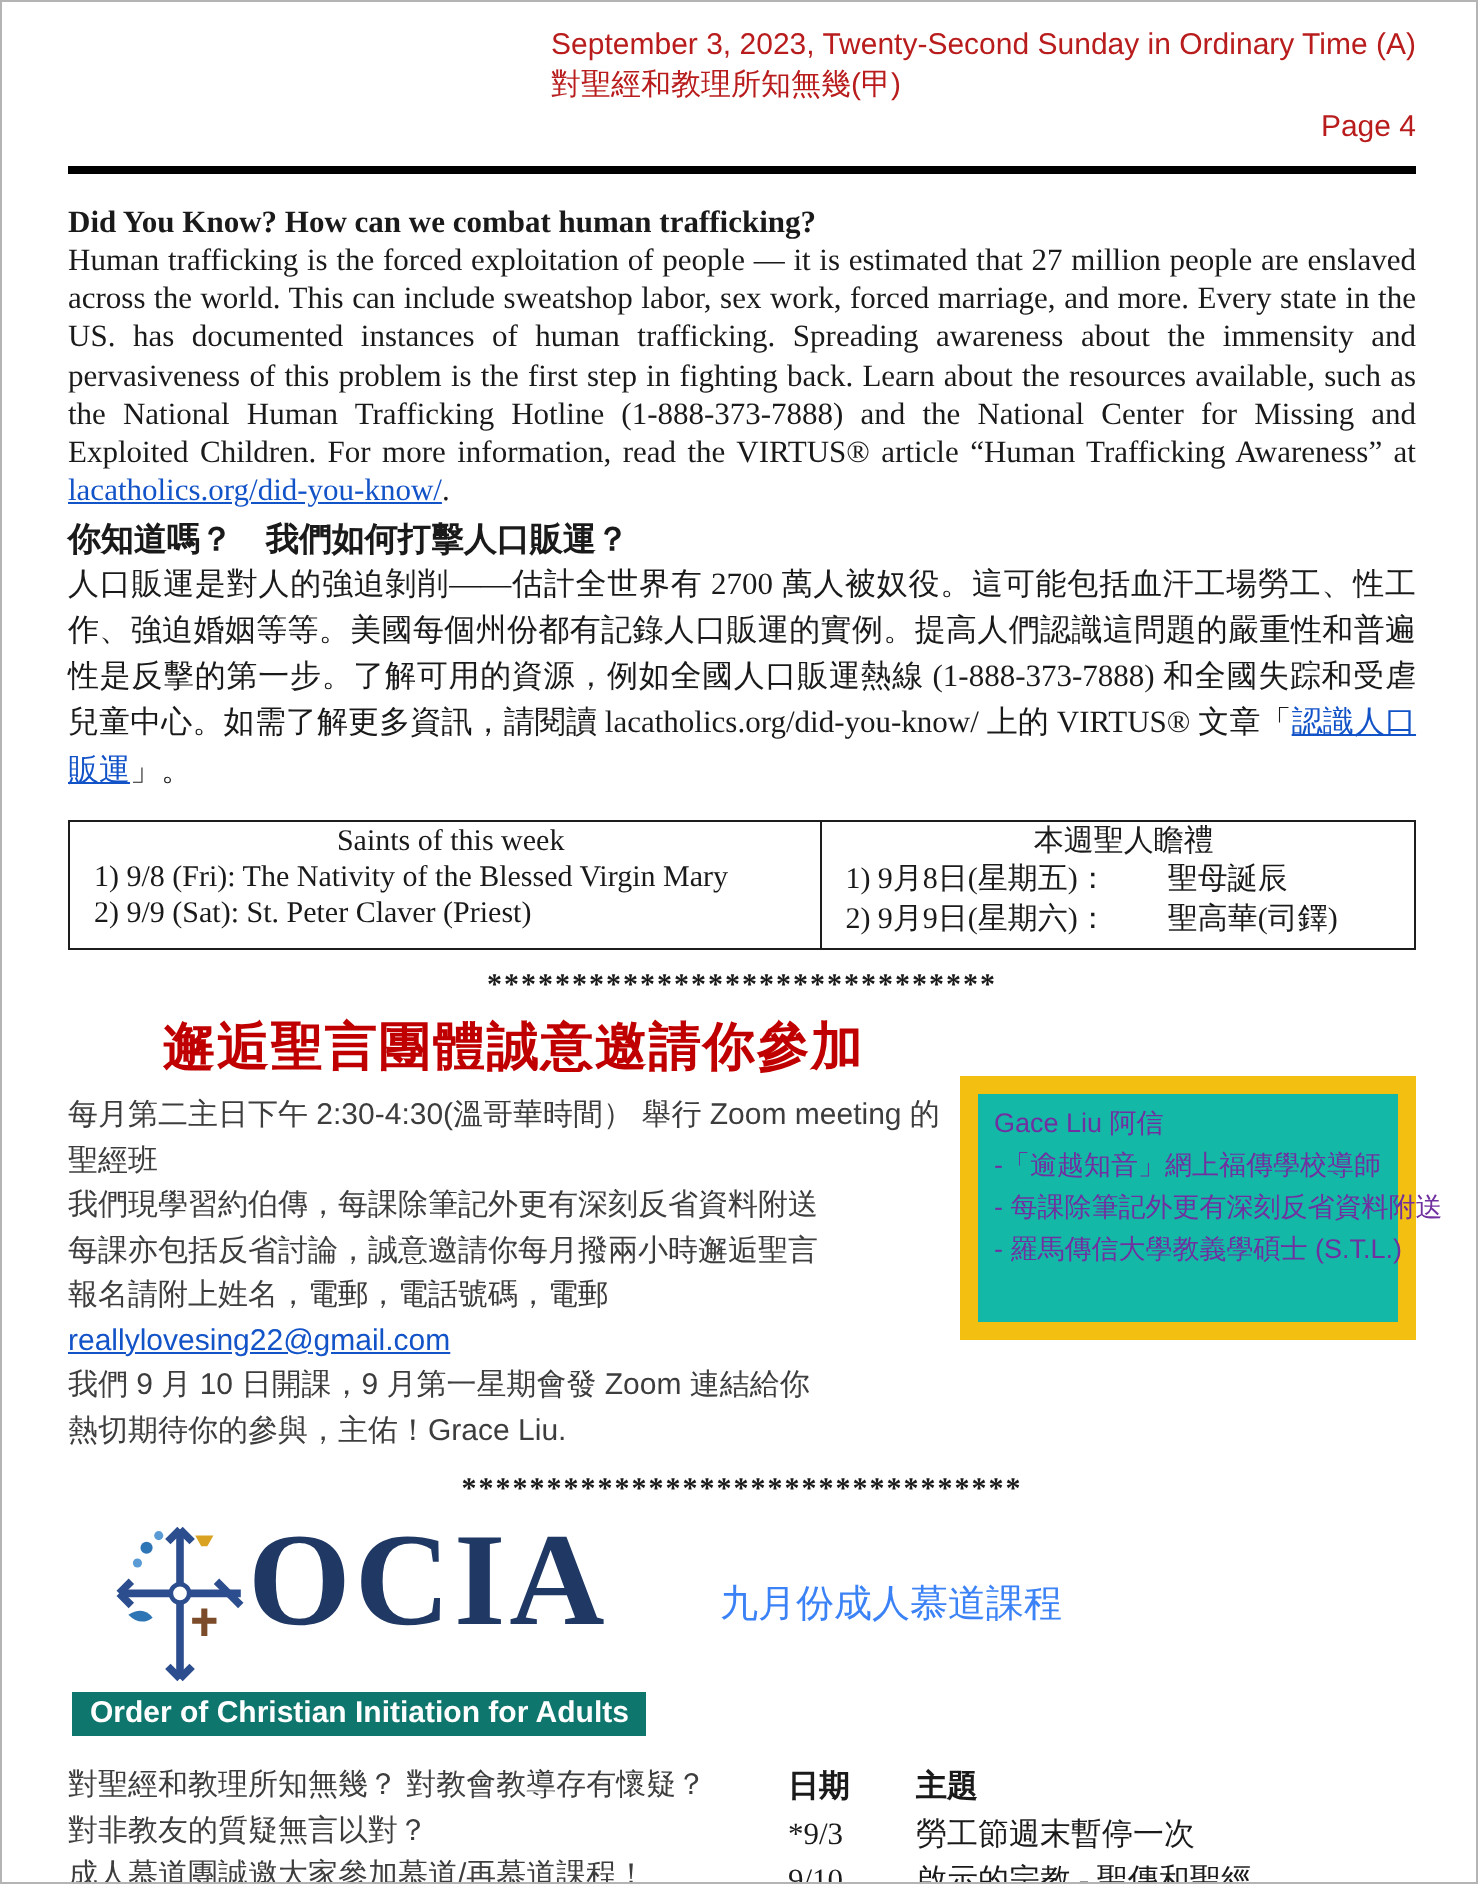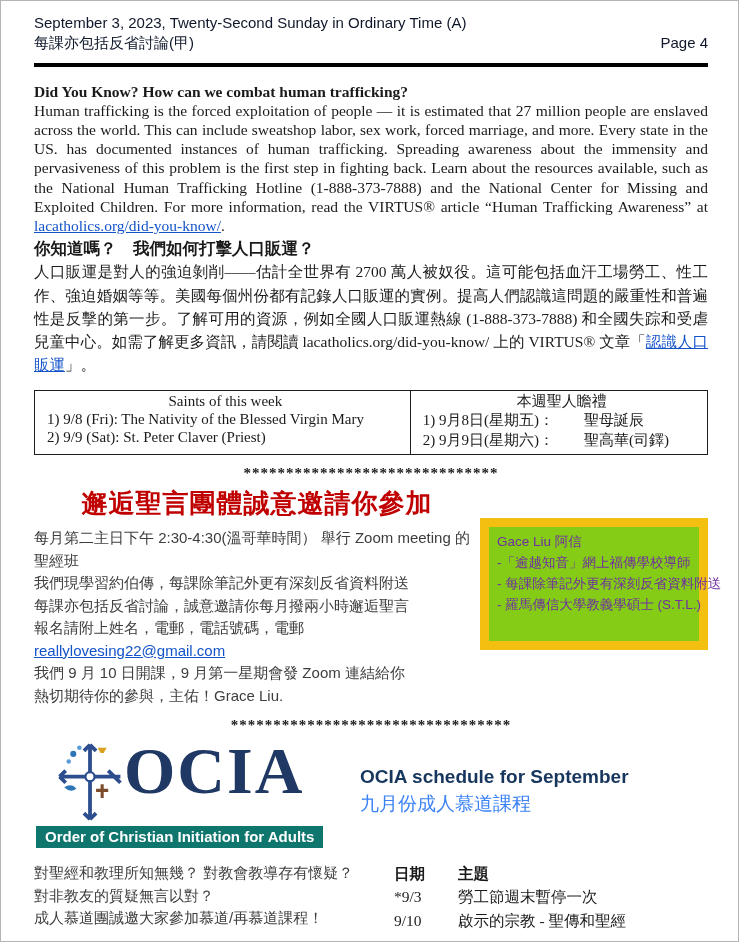--- a/index.html
+++ b/index.html
@@ -3,21 +3,21 @@
 <meta charset="utf-8">
 <style>
   html,body { margin:0; padding:0; background:#e8e8e8; }
   .page {
     width:739px; height:942px; box-sizing:border-box; background:#ffffff;
     border:1px solid #b4b4b4; margin:0 auto; padding:12px 30px 0 33px;
     font-family:"Liberation Serif", serif; color:#1a1a1a; overflow:hidden; position:relative;
   }
   
   .header { display:flex; justify-content:space-between; align-items:flex-end;
-    font-family:"Liberation Sans", sans-serif; font-size:15px; color:#0f172a; line-height:1.35; }
+    font-family:"Liberation Sans", sans-serif; font-size:15px; color:#b91c1c; line-height:1.35;flex-direction:column; }
   .rule { height:4px; background:#000; margin-top:9px; }
 
   
   .sec1 { margin-top:15px; font-size:15.5px; line-height:1.24; }
   .h-en { font-weight:bold; }
   .para-en { text-align:justify; }
   a.link { color:#1353c8; text-decoration:underline; cursor:pointer; }
   .read-line { color:#1353c8; text-decoration:underline; }
   .h-zh { font-weight:bold; font-size:16.5px; margin-top:2px; line-height:1.4; }
   .para-zh { text-align:justify; line-height:1.5; font-size:15.5px; }
@@ -29,21 +29,21 @@
   .cell-hdr { text-align:center; }
   .sep { text-align:center; font-weight:bold; font-size:15px; letter-spacing:1px; margin:10px 0 4px; }
 
   
   .encounter { display:flex; margin-top:4px; }
   .enc-left { width:436px; }
   .enc-heading { color:#c00000; font-size:26px; font-weight:bold; text-align:center;
     font-family:"Liberation Sans", sans-serif; margin:0 20px 6px 30px; letter-spacing:1px; }
   .enc-left p { margin:0; font-family:"Liberation Sans", sans-serif; font-size:15px; color:#3d3d3d; line-height:1.5; }
   .enc-box { margin-left:auto; margin-top:32px; width:228px; height:132px; box-sizing:border-box;
-    border:9px solid #f3c012; background:#84cc16; padding:5px 8px;
+    border:9px solid #f3c012; background:#14b8a6; padding:5px 8px;
     font-family:"Liberation Sans", sans-serif; font-size:13.5px; color:#7030a0; line-height:1.55; }
   .enc-box div { white-space:nowrap; }
 
   
   .ocia-top { display:flex; margin-top:6px; }
   .logo-block { width:312px; flex:none; }
   .logo-row { display:flex; align-items:flex-start; }
   .cross-wrap { width:76px; height:84px; margin-left:18px; flex:none; }
   .ocia-word { font-size:66px; font-weight:bold; color:#1f3864; line-height:0.95; letter-spacing:2px;
     font-family:"Liberation Serif", serif; margin-left:-4px; }
@@ -64,21 +64,21 @@
   .sch-topic { margin-left:16px; }
 </style>
 </head>
 <body>
 
 <div class="page">
 
   <div class="header">
     <div>
       <div>September 3, 2023, Twenty-Second Sunday in Ordinary Time (A)</div>
-      <div>每課亦包括反省討論(甲)</div>
+      <div>對聖經和教理所知無幾(甲)</div>
     </div>
     <div>Page 4</div>
   </div>
   <div class="rule"></div>
 
   <div class="sec1">
     <div class="h-en">Did You Know? How can we combat human trafficking?</div>
     <div class="para-en"><span>Human trafficking is the forced exploitation of people — it is estimated that 27 million people are enslaved across the world. This can include sweatshop labor, sex work, forced marriage, and more. Every state in the US. has documented instances of human trafficking. Spreading awareness about the immensity and pervasiveness of this problem is the first step in fighting back. Learn about the resources available, such as the National Human Trafficking Hotline (1-888-373-7888) and the National Center for Missing and Exploited Children. For more information, read the VIRTUS® article “Human Trafficking Awareness” at </span><a class="link">lacatholics.org/did-you-know/</a><span>.</span></div>
     <div class="h-zh">你知道嗎？　我們如何打擊人口販運？</div>
     <div class="para-zh"><span>人口販運是對人的強迫剝削——估計全世界有 2700 萬人被奴役。這可能包括血汗工場勞工、性工作、強迫婚姻等等。美國每個州份都有記錄人口販運的實例。提高人們認識這問題的嚴重性和普遍性是反擊的第一步。了解可用的資源，例如全國人口販運熱線 (1-888-373-7888) 和全國失踪和受虐兒童中心。如需了解更多資訊，請閱讀 lacatholics.org/did-you-know/ 上的 VIRTUS® 文章「</span><a class="link">認識人口販運</a><span>」。</span></div>
@@ -144,21 +144,20 @@
             <path d="M16 62 q10 -6 16 2 q-8 6 -16 -2 z" fill="#2e75b6"></path>
             <path d="M64 58 h4 v6 h6 v4 h-6 v8 h-4 v-8 h-6 v-4 h6 z" fill="#7b4b2a"></path>
             <circle cx="50" cy="48" r="6" fill="#ffffff" stroke="#2c4d8e" stroke-width="3"></circle>
           </svg>
         </div>
         <div class="ocia-word">OCIA</div>
       </div>
       <div class="banner">Order of Christian Initiation for Adults</div>
     </div>
     <div class="sched-titles">
-      <div class="sched-en">OCIA schedule for September</div>
       <div class="sched-zh">九月份成人慕道課程</div>
     </div>
   </div>
 
   <div class="ocia-bottom">
     <div class="ocia-intro">
       <p>對聖經和教理所知無幾？ 對教會教導存有懷疑？</p>
       <p>對非教友的質疑無言以對？</p>
       <p>成人慕道團誠邀大家參加慕道/再慕道課程！</p>
 

